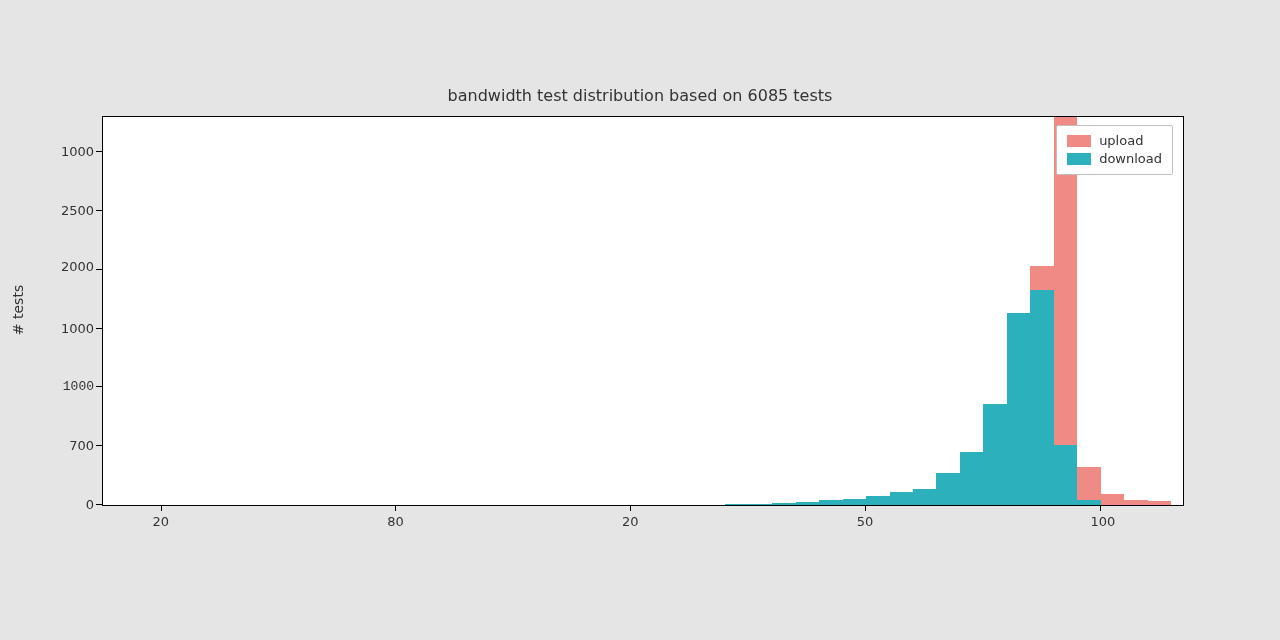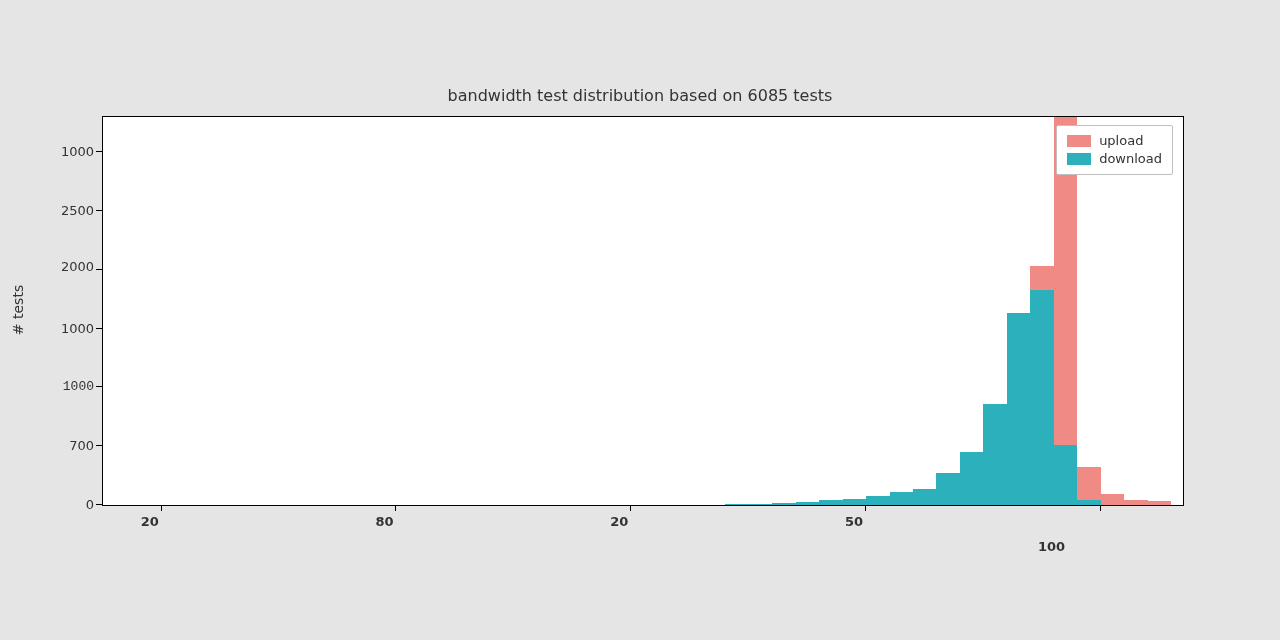--- a/index.html
+++ b/index.html
@@ -58,25 +58,25 @@
   }
   .tick-mark-y {
     position: absolute;
     width: 6px;
     height: 1px;
     background: #000;
     left: 96px;
   }
   .tick-label-x {
     position: absolute;
+    text-align: center;
     width: 40px;
     transform: translateX(-50%);
     top: 514px;
     font-size: 13px;
-    font-weight: bold;
   }
   .tick-mark-x {
     position: absolute;
     height: 6px;
     width: 1px;
     background: #000;
     top: 505px;
   }
   .ylabel {
     position: absolute;
@@ -200,20 +200,20 @@
   <div id="x-axis">
       <div class="tick-mark-x" style="left: 160.696px;"></div>
       <div class="tick-label-x" style="left: 160.696px;">20</div>
       <div class="tick-mark-x" style="left: 395.478px;"></div>
       <div class="tick-label-x" style="left: 395.478px;">80</div>
       <div class="tick-mark-x" style="left: 630.261px;"></div>
       <div class="tick-label-x" style="left: 630.261px;">20</div>
       <div class="tick-mark-x" style="left: 865.043px;"></div>
       <div class="tick-label-x" style="left: 865.043px;">50</div>
       <div class="tick-mark-x" style="left: 1099.83px;"></div>
-      <div class="tick-label-x" style="left: 1058px; margin-top: 25px;">100</div>
+      <div class="tick-label-x" style="left: 1103px;">100</div>
     </div>
 
   <div class="ylabel">
     <span># tests</span>
   </div>
 
 </div>
 
 </body></html>

